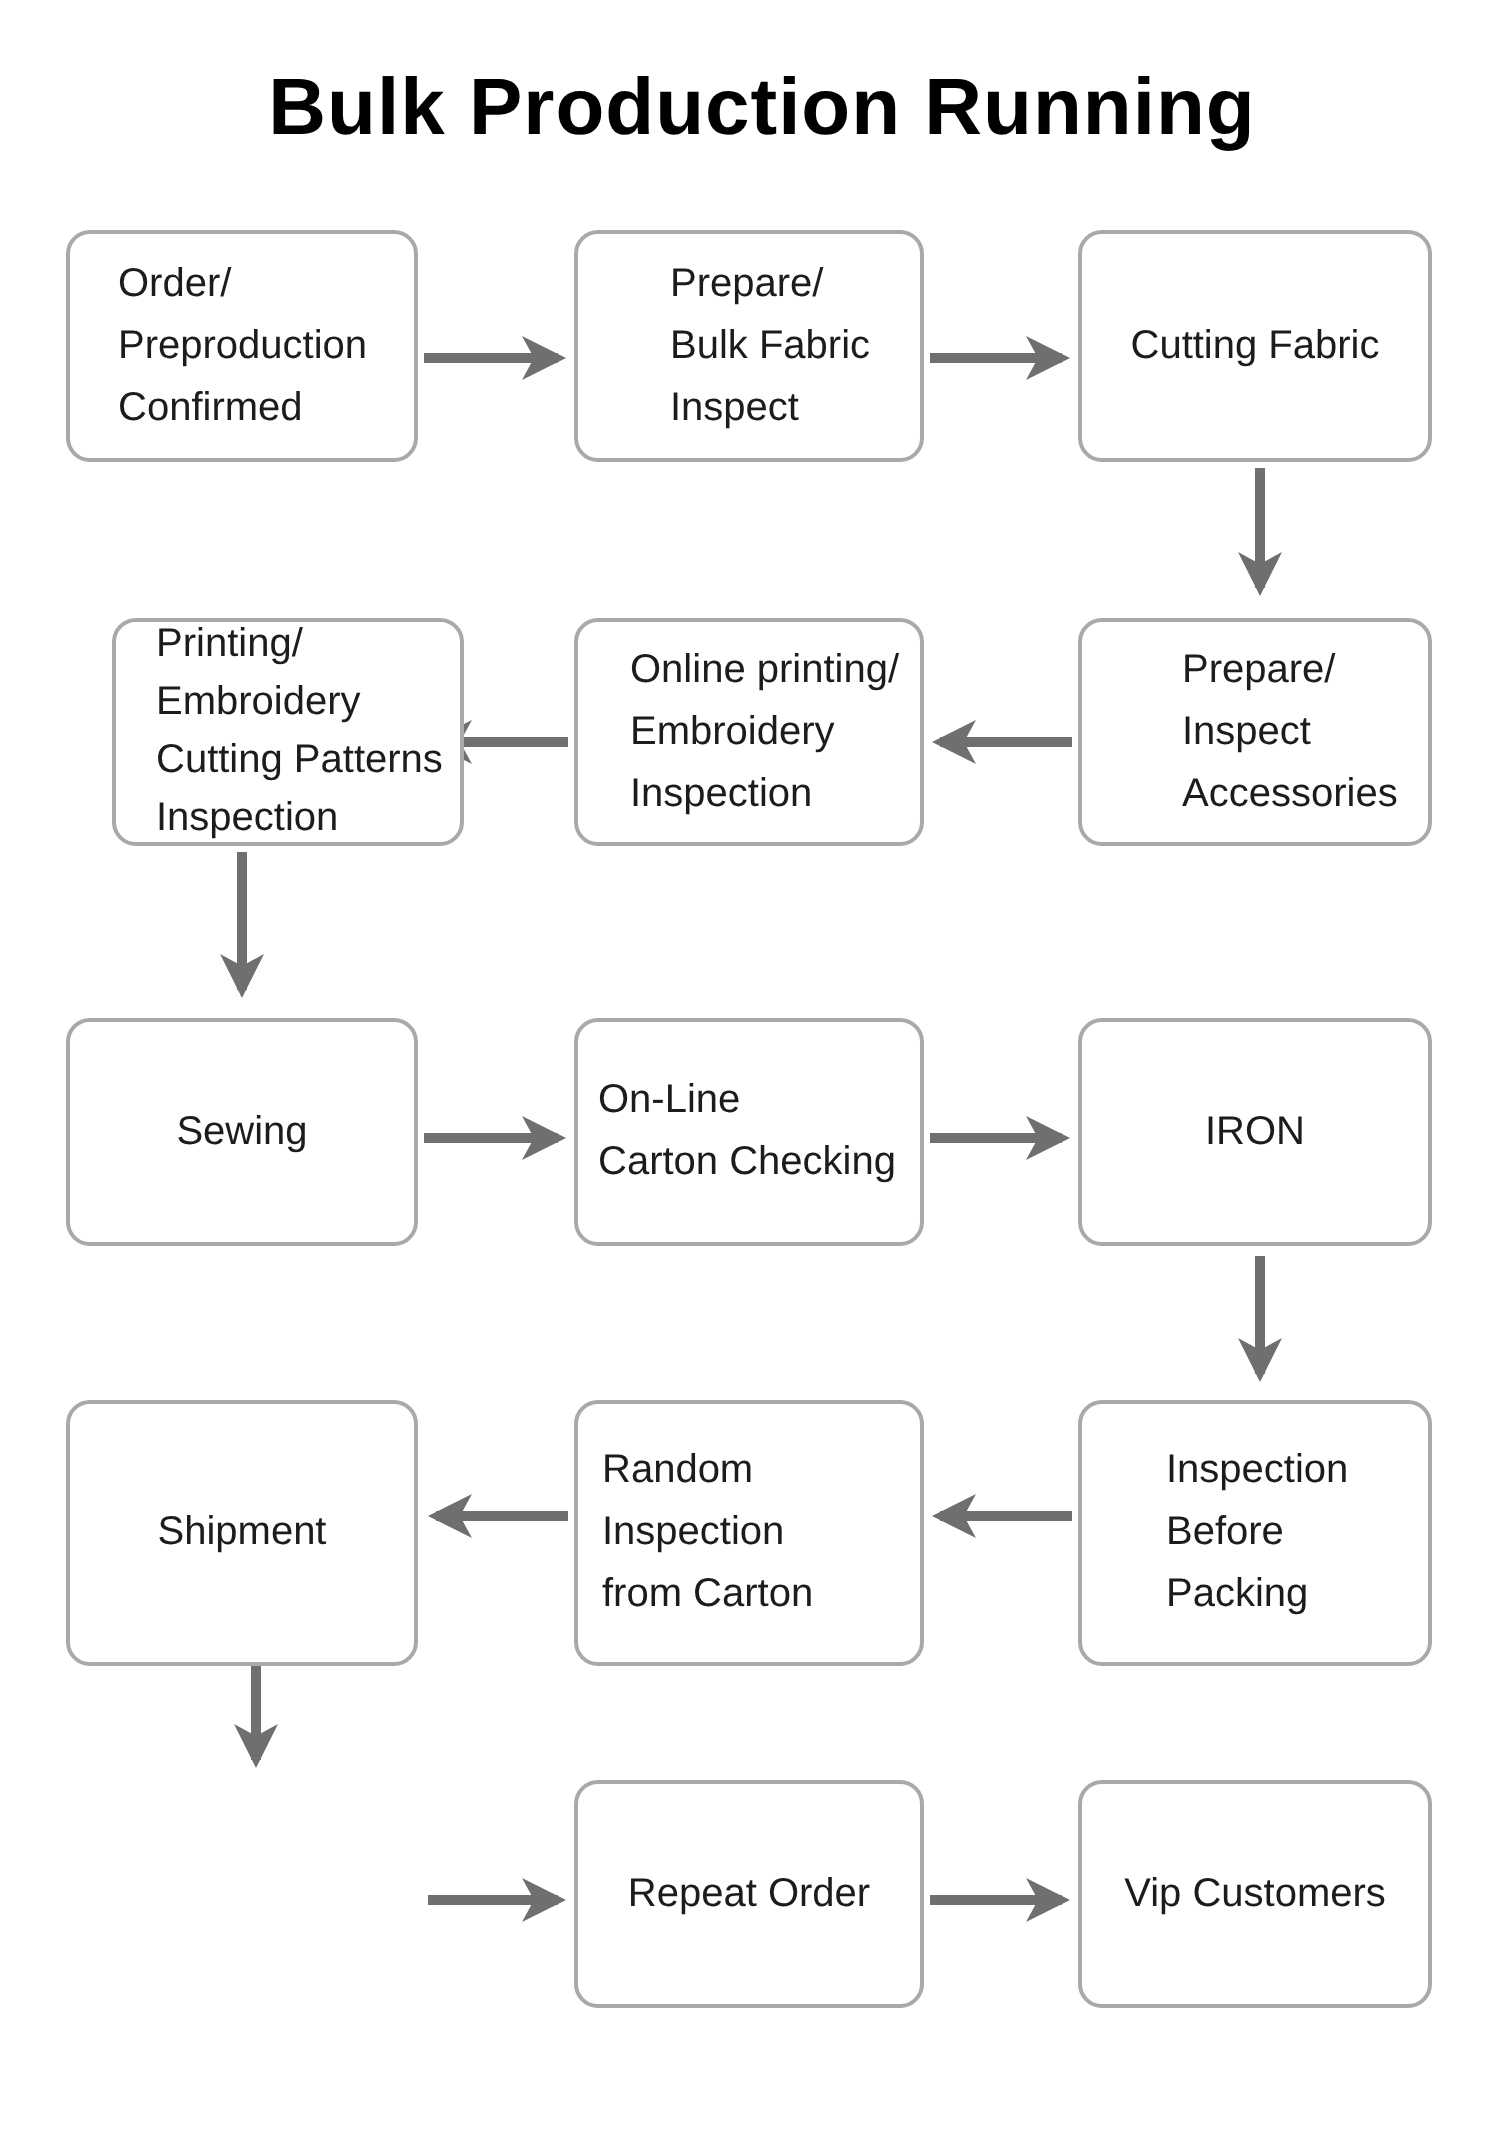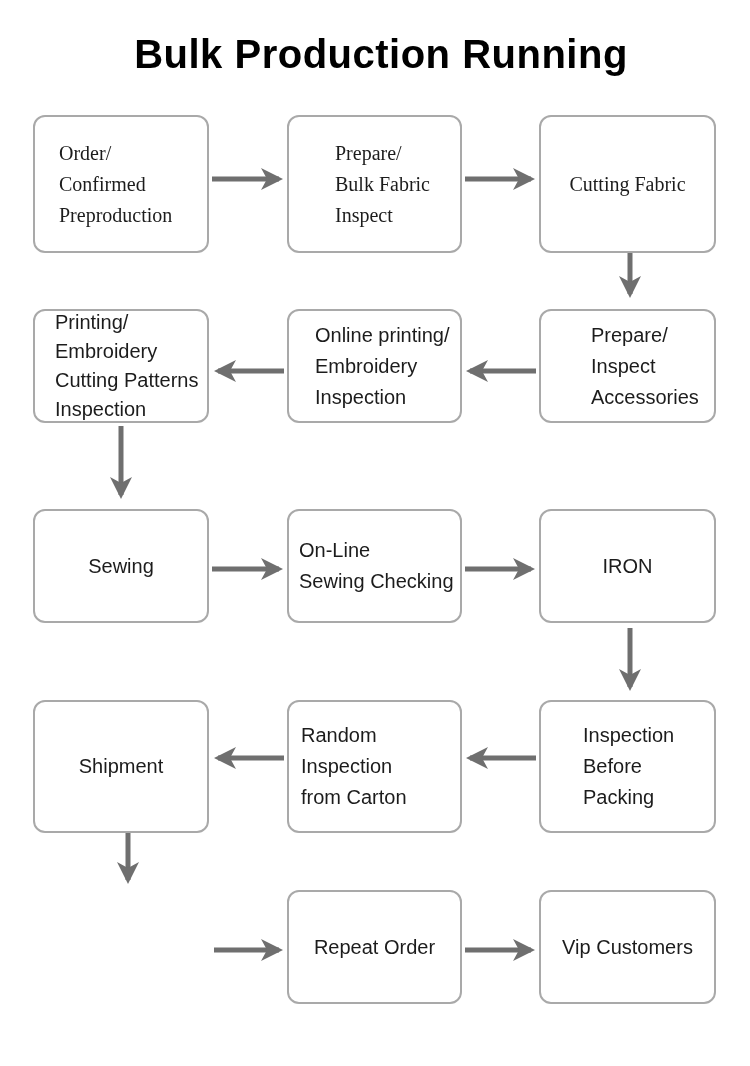--- a/index.html
+++ b/index.html
@@ -14,27 +14,27 @@
   }
   .node{
     position:absolute;background:#fff;
     border:2px solid var(--box-border,#a9a9a9);border-radius:12px;
     display:flex;align-items:center;box-sizing:border-box;
     color:var(--text,#1c1c1c);font-size:20px;line-height:31px;
   }
   .node .lines{width:100%;}
   .align-center{justify-content:center;}
   .align-center .lines{text-align:center;padding:0 20px;}
-  .lines-4{line-height:29px;}
+  .lines-4{line-height:29px;margin-left:23px;}
   
   .c1{left:33px;width:176px;}
   .c2{left:287px;width:175px;}
   .c3{left:539px;width:177px;}
   
-  .r1{top:115px;height:138px;font-family:Liberation Serif, serif;}
+  .r1{top:115px;height:116px;}
   .r2{top:309px;height:114px;}
   .r3{top:509px;height:114px;}
   .r4{top:700px;height:133px;}
   .r5{top:890px;height:114px;}
   .arrows{position:absolute;left:0;top:0;width:750px;height:1066px;pointer-events:none;}
   .arrows line{stroke:var(--arrow,#6f6f6f);stroke-width:5;}
   .arrows marker path{fill:var(--arrow,#6f6f6f);}
 </style>
 </head>
 <body>
@@ -61,22 +61,22 @@
     <line x1="536" y1="758" x2="470" y2="758" marker-end="url(#ah)"></line>
     <line x1="284" y1="758" x2="218" y2="758" marker-end="url(#ah)"></line>
     <line x1="128" y1="820" x2="128" y2="880" marker-end="url(#ah)"></line>
     <line x1="214" y1="950" x2="279" y2="950" marker-end="url(#ah)"></line>
     <line x1="465" y1="950" x2="531" y2="950" marker-end="url(#ah)"></line>
   </svg>
 
   <div class="node c1 r1" style="padding-left:24px">
     <div class="lines">
       <div>Order/</div>
+      <div>Preproduction</div>
       <div>Confirmed</div>
-      <div>Preproduction</div>
     </div>
   </div>
   <div class="node c2 r1" style="padding-left:46px">
     <div class="lines">
       <div>Prepare/</div>
       <div>Bulk Fabric</div>
       <div>Inspect</div>
     </div>
   </div>
   <div class="node c3 r1 align-center">
@@ -109,21 +109,21 @@
   </div>
 
   <div class="node c1 r3 align-center">
     <div class="lines">
       <div>Sewing</div>
     </div>
   </div>
   <div class="node c2 r3" style="padding-left:10px">
     <div class="lines">
       <div>On-Line</div>
-      <div>Sewing Checking</div>
+      <div>Carton Checking</div>
     </div>
   </div>
   <div class="node c3 r3 align-center">
     <div class="lines">
       <div>IRON</div>
     </div>
   </div>
 
   <div class="node c3 r4" style="padding-left:42px">
     <div class="lines">

